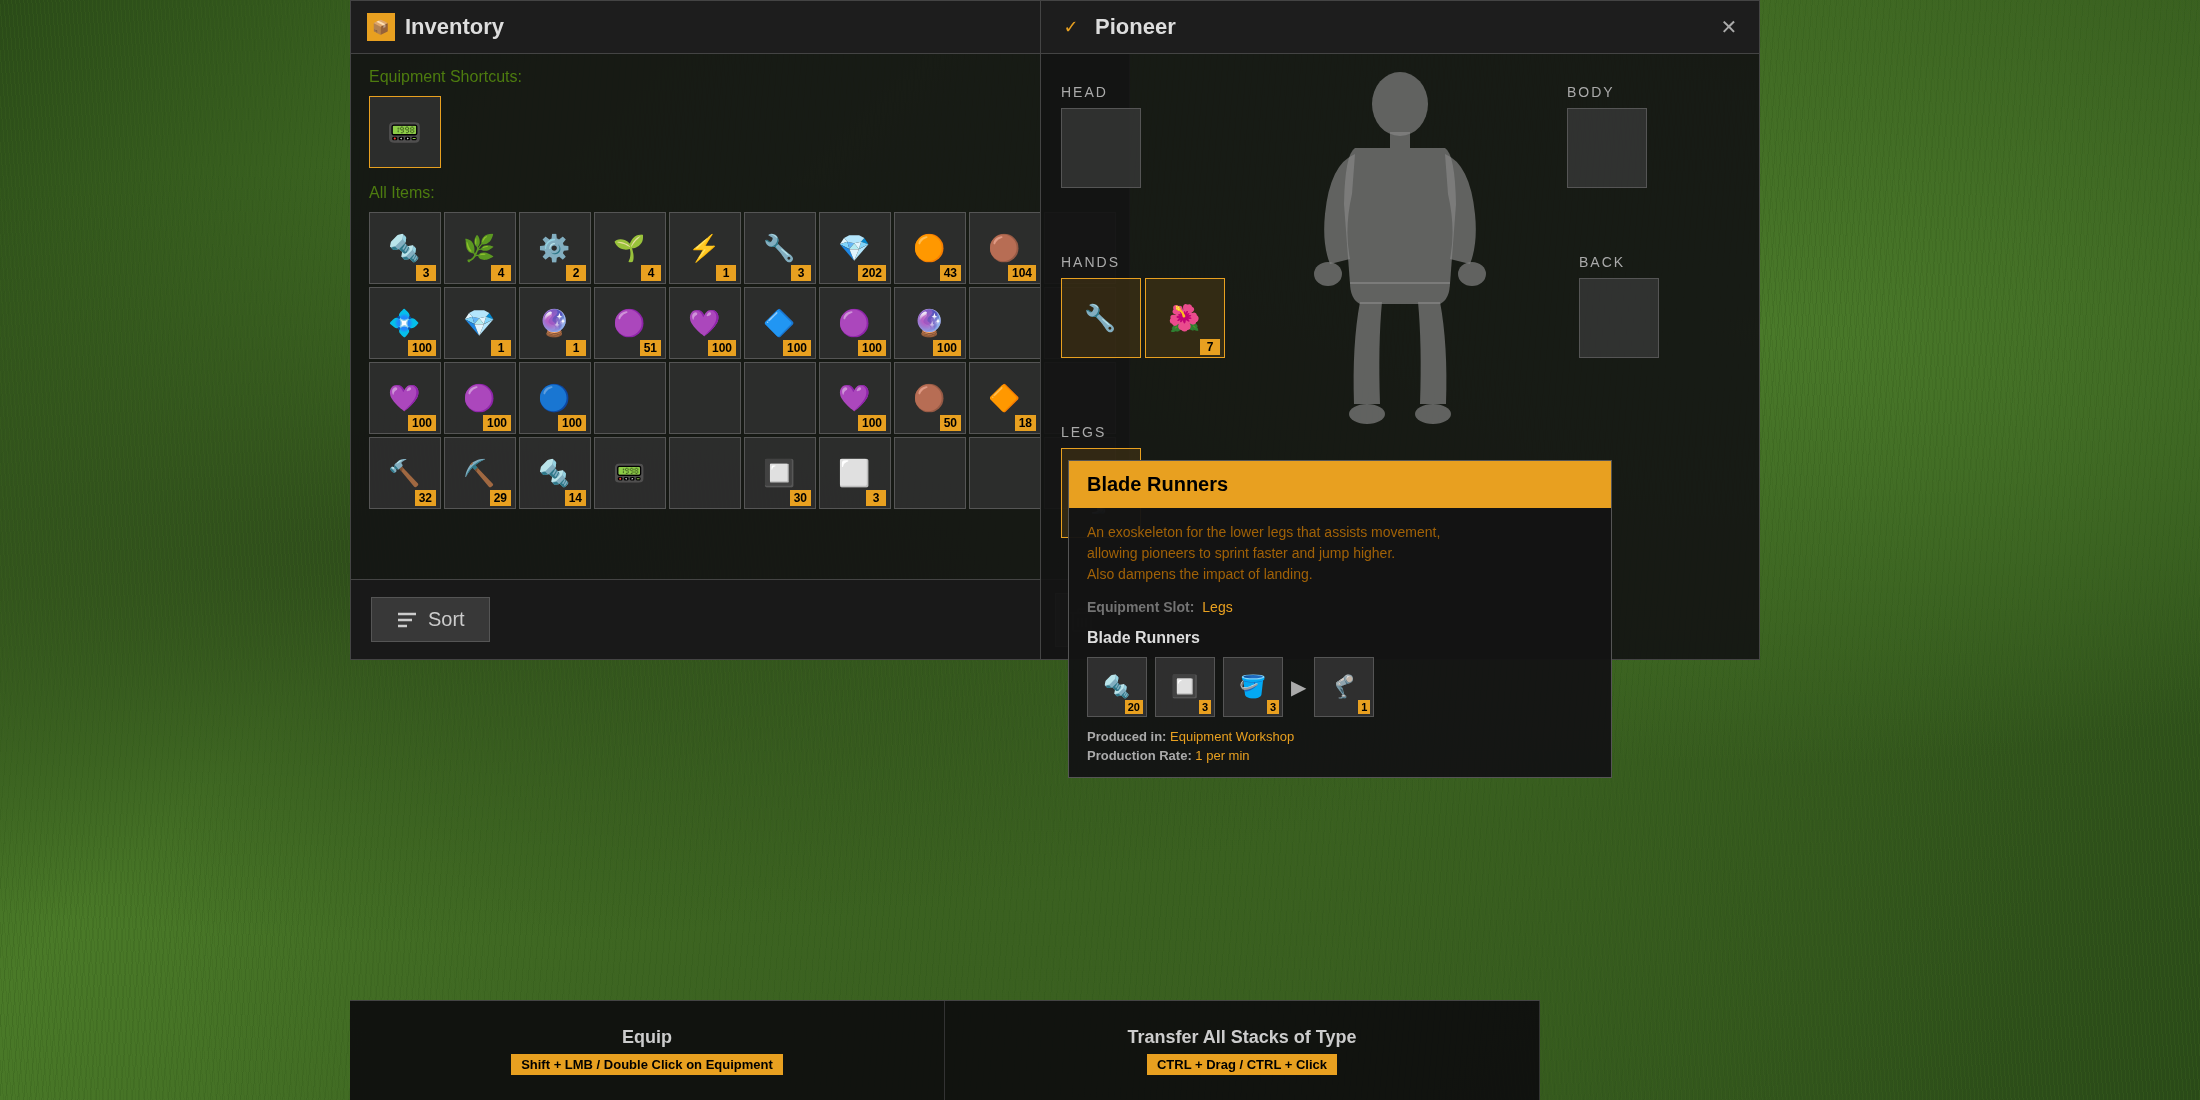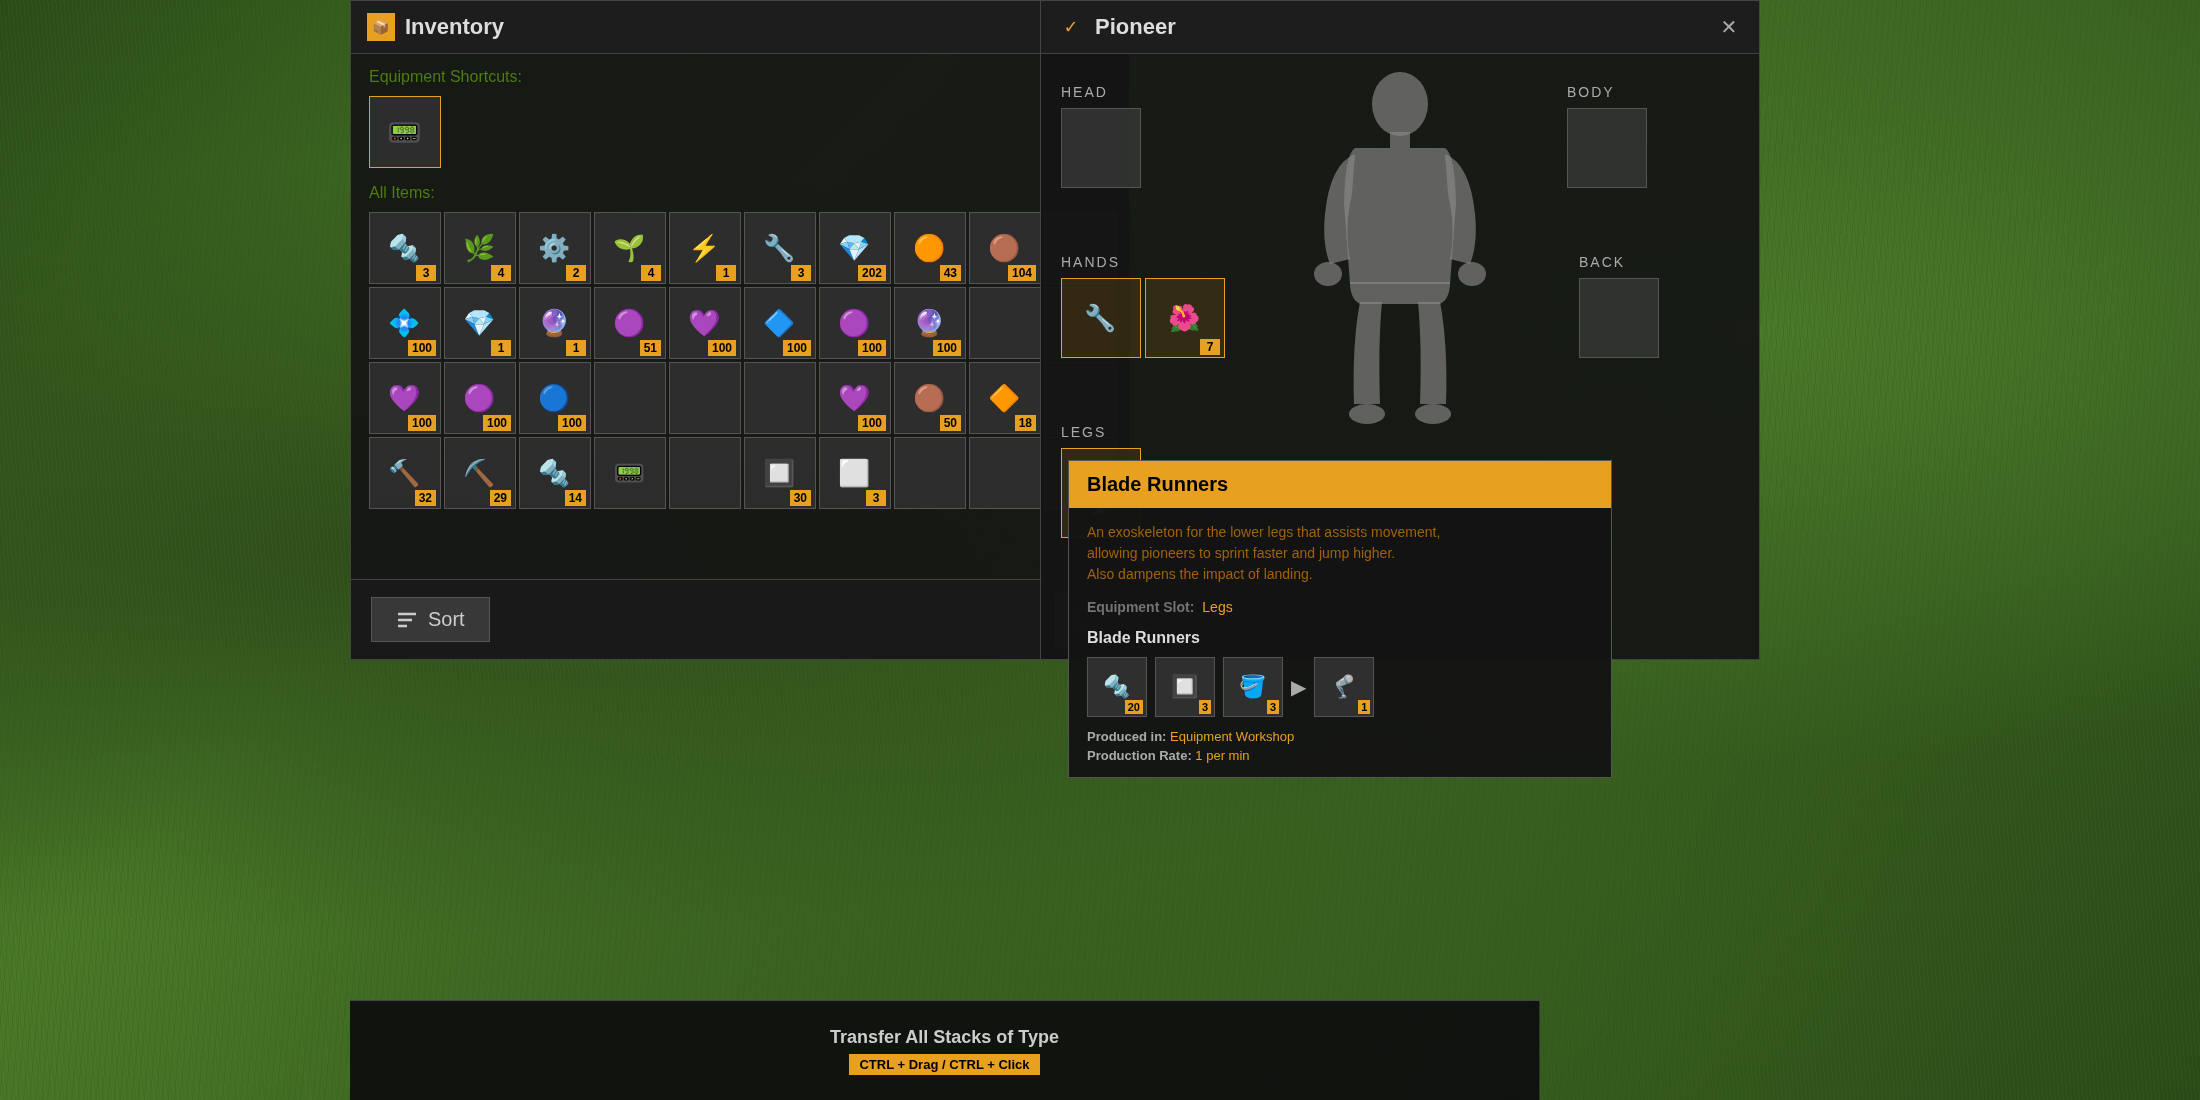--- a/index.html
+++ b/index.html
@@ -700,16 +700,20 @@
     </div>
     <div class="tooltip-rate">
       <strong>Production Rate:</strong>
       <span>1 per min</span>
     </div>
   </div>
 </div>
 
 <div class="action-bar">
   <div class="action-btn">
+    <span class="action-btn-title">Equip</span>
+    <span class="action-btn-hint">Shift + LMB / Double Click on Equipment</span>
+  </div>
+  <div class="action-btn">
     <span class="action-btn-title">Transfer All Stacks of Type</span>
     <span class="action-btn-hint">CTRL + Drag / CTRL + Click</span>
   </div>
 </div>
 
 </body></html>

